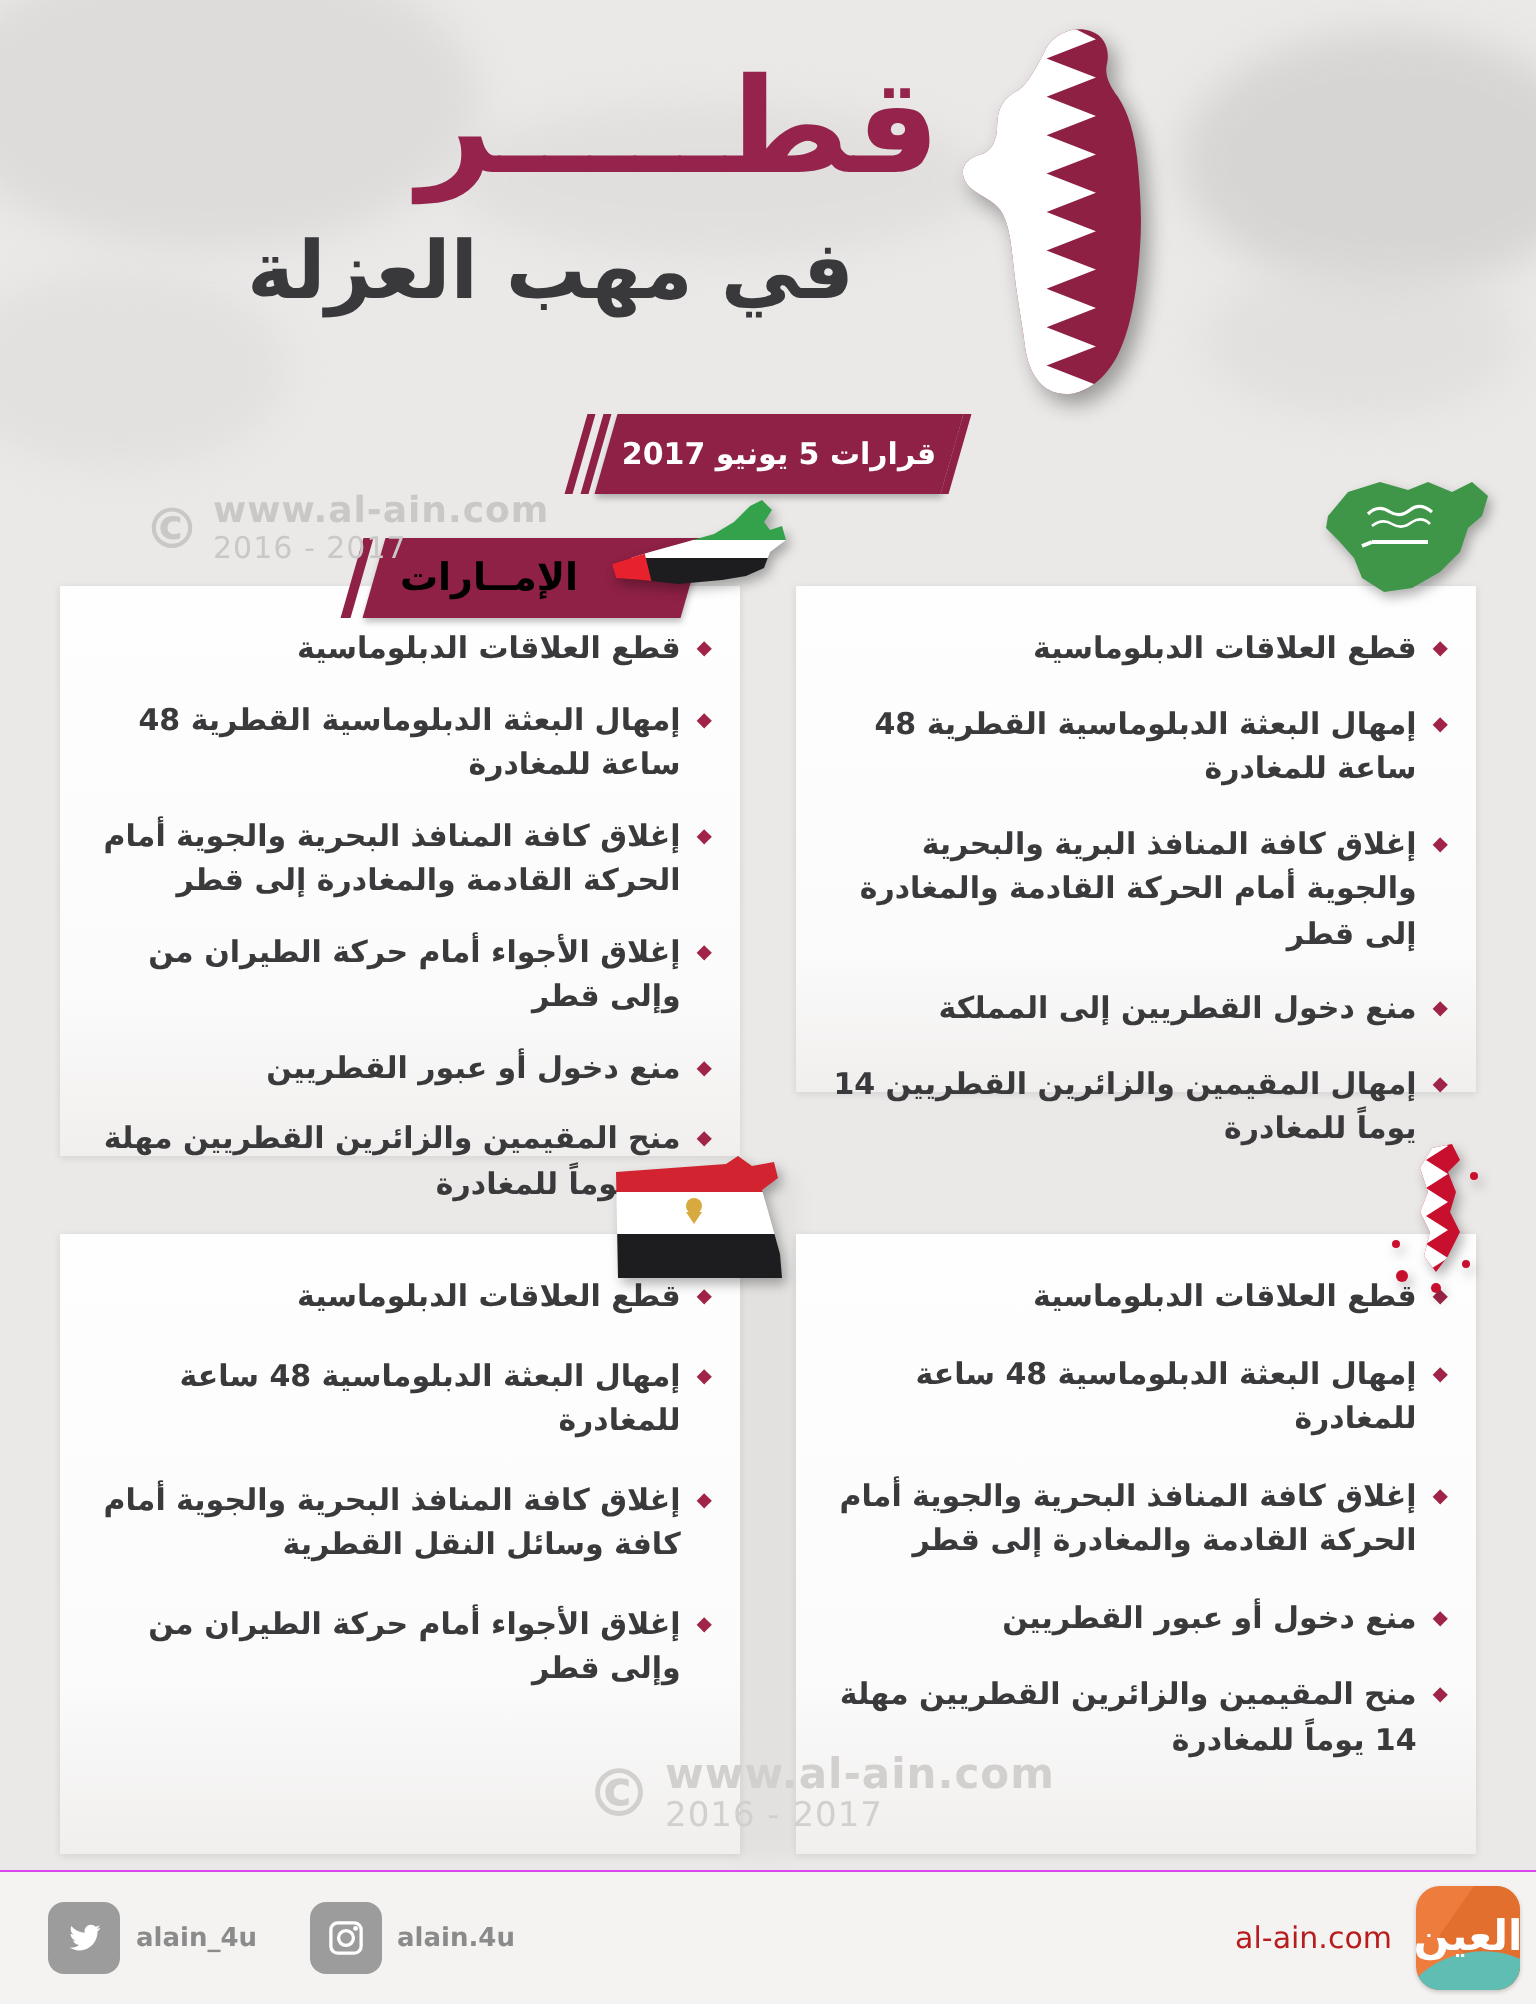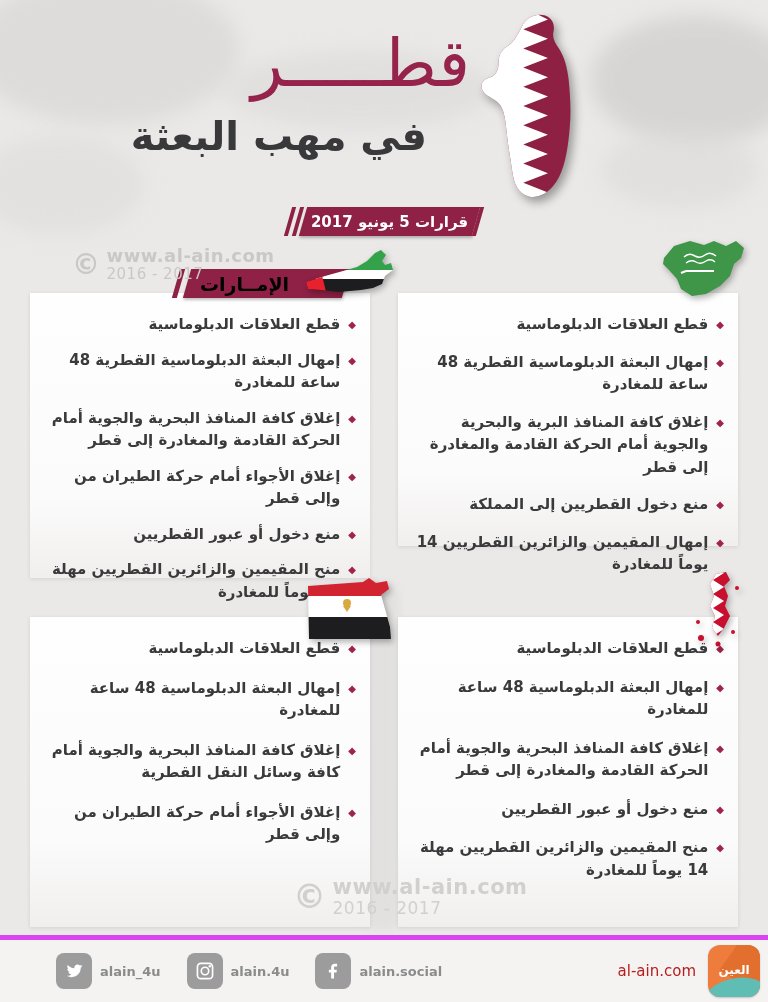--- a/index.html
+++ b/index.html
@@ -14,29 +14,29 @@
   .blob { position:absolute; border-radius:50%; filter:blur(10px); }
   .b1 { left:-30px; top:-25px; width:270px; height:150px; background:#d8d7d6; opacity:.7; }
   .b2 { left:590px; top:15px; width:210px; height:130px; background:#d2d1d0; opacity:.8; }
   .b3 { left:225px; top:50px; width:270px; height:80px; background:#dbdad9; opacity:.6; }
   .b4 { left:-25px; top:135px; width:170px; height:100px; background:#dddcdb; opacity:.6; }
   .b5 { left:600px; top:130px; width:160px; height:80px; background:#dcdbda; opacity:.6; }
   .gapstrip { left:364px; top:585px; width:36px; height:345px; background:#e0dfde; opacity:.75; filter:blur(4px); border-radius:10px; }
 
   .main-title {
     position:absolute; top:24px; right:298px; direction:rtl;
-    font-size:66px; font-weight:normal; color:#96234c; line-height:1.2; white-space:nowrap;
+    font-size:66px; font-weight:bold; color:#96234c; line-height:1.2; white-space:nowrap;
   }
   .subtitle {
     position:absolute; top:113px; right:341px; direction:rtl;
     font-size:40px; font-weight:bold; color:#39383a; white-space:nowrap;
   }
 
   
-  .ribbon { position:absolute; z-index:2; height:29px; }
+  .ribbon { position:absolute; z-index:2; height:40px; }
   .ribbon .sliver { position:absolute; top:0; bottom:0; left:0; width:5px; background:#8e2145; transform:skewX(-16deg); }
   .ribbon .rbody {
     position:absolute; top:0; bottom:0; left:11px; right:0; background:#8e2145;
     transform:skewX(-16deg); box-shadow:1px 2px 3px rgba(0,0,0,.25);
   }
   .ribbon .rtext {
     position:absolute; top:0; bottom:0; left:11px; right:0;
     display:flex; align-items:center; justify-content:center;
     color:#000000; font-weight:bold; font-size:19px; direction:rtl; z-index:2;
   }
@@ -91,37 +91,37 @@
   .wm-top .wm-l1 { font-size:18px; line-height:1.1; }
   .wm-top .wm-l2 { font-size:15px; font-weight:normal; line-height:1.1; }
   .wm-bottom { left:293px; top:876px; color:#d1d0cf; }
   .wm-bottom .wm-sym { font-size:33px; }
   .wm-bottom .wm-l1 { font-size:21px; line-height:1.1; }
   .wm-bottom .wm-l2 { font-size:17px; font-weight:normal; line-height:1.1; }
 
   
   .footer {
     position:absolute; left:0; right:0; bottom:0; height:67px; background:#f4f3f2;
-    border-top:5px solid #d946ef; display:flex; align-items:center; padding-left:56px; z-index:6;
+    border-top:1px solid #d946ef; display:flex; align-items:center; padding-left:24px; z-index:6;
   }
   .soc { display:flex; align-items:center; gap:8px; margin-right:26px; }
   .soc-ic { width:36px; height:36px; border-radius:8px; background:#9c9c9c;
             display:flex; align-items:center; justify-content:center; flex:0 0 auto; }
   .soc-label { color:#8b8b8b; font-size:13px; font-weight:bold; white-space:nowrap; }
   .soc-label.ar { direction:rtl; }
   .footer-right { margin-left:auto; display:flex; align-items:center; gap:12px; margin-right:8px; }
   .site-text { color:#b91c1c; font-size:15px; }
   .logo { position:relative; width:52px; height:52px; border-radius:12px; background:#ee7c3d;
           overflow:hidden; display:flex; align-items:center; justify-content:center;
           box-shadow:0 1px 2px rgba(0,0,0,.2); }
   .logo-shade { position:absolute; right:-14px; top:-8px; width:44px; height:50px; background:#e26f2e;
                 transform:rotate(35deg); }
   .logo-teal { position:absolute; left:-8px; bottom:-15px; width:72px; height:34px; background:#5fbdb4;
                border-radius:55% 45% 0 0 / 85% 65% 0 0; transform:rotate(-5deg); }
-  .logo-txt { position:relative; z-index:2; color:#fff; font-size:12px; font-weight:bold; margin-top:-3px; }
+  .logo-txt { position:relative; z-index:2; color:#fff; font-size:21px; font-weight:bold; margin-top:-3px; }
 </style>
 </head>
 <body>
 
 <div class="page">
 
   <div class="blob b1"></div>
   <div class="blob b2"></div>
   <div class="blob b3"></div>
   <div class="blob b4"></div>
@@ -133,21 +133,21 @@
       <defs>
         <clipPath id="qclip">
           <path d="M40,10 C43,5 50,2 56,4 C62,6 63,12 62,16 C61,20 63,24 66,28 C70,34 72,42 73,50 C74,60 75,72 74,84 C73,98 71,112 66,122 C61,132 52,138 44,136 C36,134 33,126 32,118 C31,110 29,100 28,90 C27,80 26,72 22,68 C18,64 12,63 10,58 C8,53 12,50 16,49 C20,48 22,44 22,38 C22,32 25,28 29,26 C33,24 37,16 40,10 Z"></path>
         </clipPath>
       </defs>
       <path d="M40,10 C43,5 50,2 56,4 C62,6 63,12 62,16 C61,20 63,24 66,28 C70,34 72,42 73,50 C74,60 75,72 74,84 C73,98 71,112 66,122 C61,132 52,138 44,136 C36,134 33,126 32,118 C31,110 29,100 28,90 C27,80 26,72 22,68 C18,64 12,63 10,58 C8,53 12,50 16,49 C20,48 22,44 22,38 C22,32 25,28 29,26 C33,24 37,16 40,10 Z" fill="#8e2044"></path>
       <polygon clip-path="url(#qclip)" fill="#ffffff" points="0,0 44,0 58,7 40,14 58,21 40,28 58,35 40,42 58,49 40,56 58,63 40,70 58,77 40,84 58,91 40,98 58,105 40,112 58,119 40,126 58,133 42,140 0,140"></polygon>
     </svg>
   </div>
   <h1 class="main-title">قطـــــر</h1>
-  <div class="subtitle">في مهب البعثة</div>
+  <div class="subtitle">في مهب العزلة</div>
 
   <div class="ribbon date-ribbon">
     <span class="dslash" style="left:0"></span>
     <span class="dslash" style="left:8px"></span>
     <span class="dmain"></span>
     <span class="dtext">قرارات 5 يونيو 2017</span>
     <span class="dslash" style="right:0"></span>
   </div>
 
   <div class="watermark wm-top">
@@ -339,28 +339,20 @@
     <div class="soc">
       <span class="soc-ic">
         <svg width="22" height="22" viewBox="0 0 32 32">
           <rect x="5" y="5" width="22" height="22" rx="5" fill="none" stroke="#ffffff" stroke-width="2.4"></rect>
           <circle cx="16" cy="16" r="5.4" fill="none" stroke="#ffffff" stroke-width="2.4"></circle>
           <circle cx="23" cy="9" r="1.8" fill="#ffffff"></circle>
         </svg>
       </span>
       <span class="soc-label">alain.4u</span>
     </div>
-    <div class="soc">
-      <span class="soc-ic">
-        <svg width="22" height="22" viewBox="0 0 32 32">
-            <path fill="#ffffff" d="M18.5 9.5H22V5.5h-3.5c-3.1 0-5.2 2.1-5.2 5.2v3.3H10v4h3.3v9h4.2v-9h3.6l.5-4h-4.1v-2.7c0-.9.5-1.8 1-1.8z"></path>
-          </svg>
-      </span>
-      <span class="soc-label">alain.social</span>
-    </div>
     <div class="footer-right">
       <span class="site-text">al-ain.com</span>
       <span class="logo">
         <span class="logo-shade"></span>
         <span class="logo-teal"></span>
         <span class="logo-txt">العين</span>
       </span>
     </div>
   </div>
 

